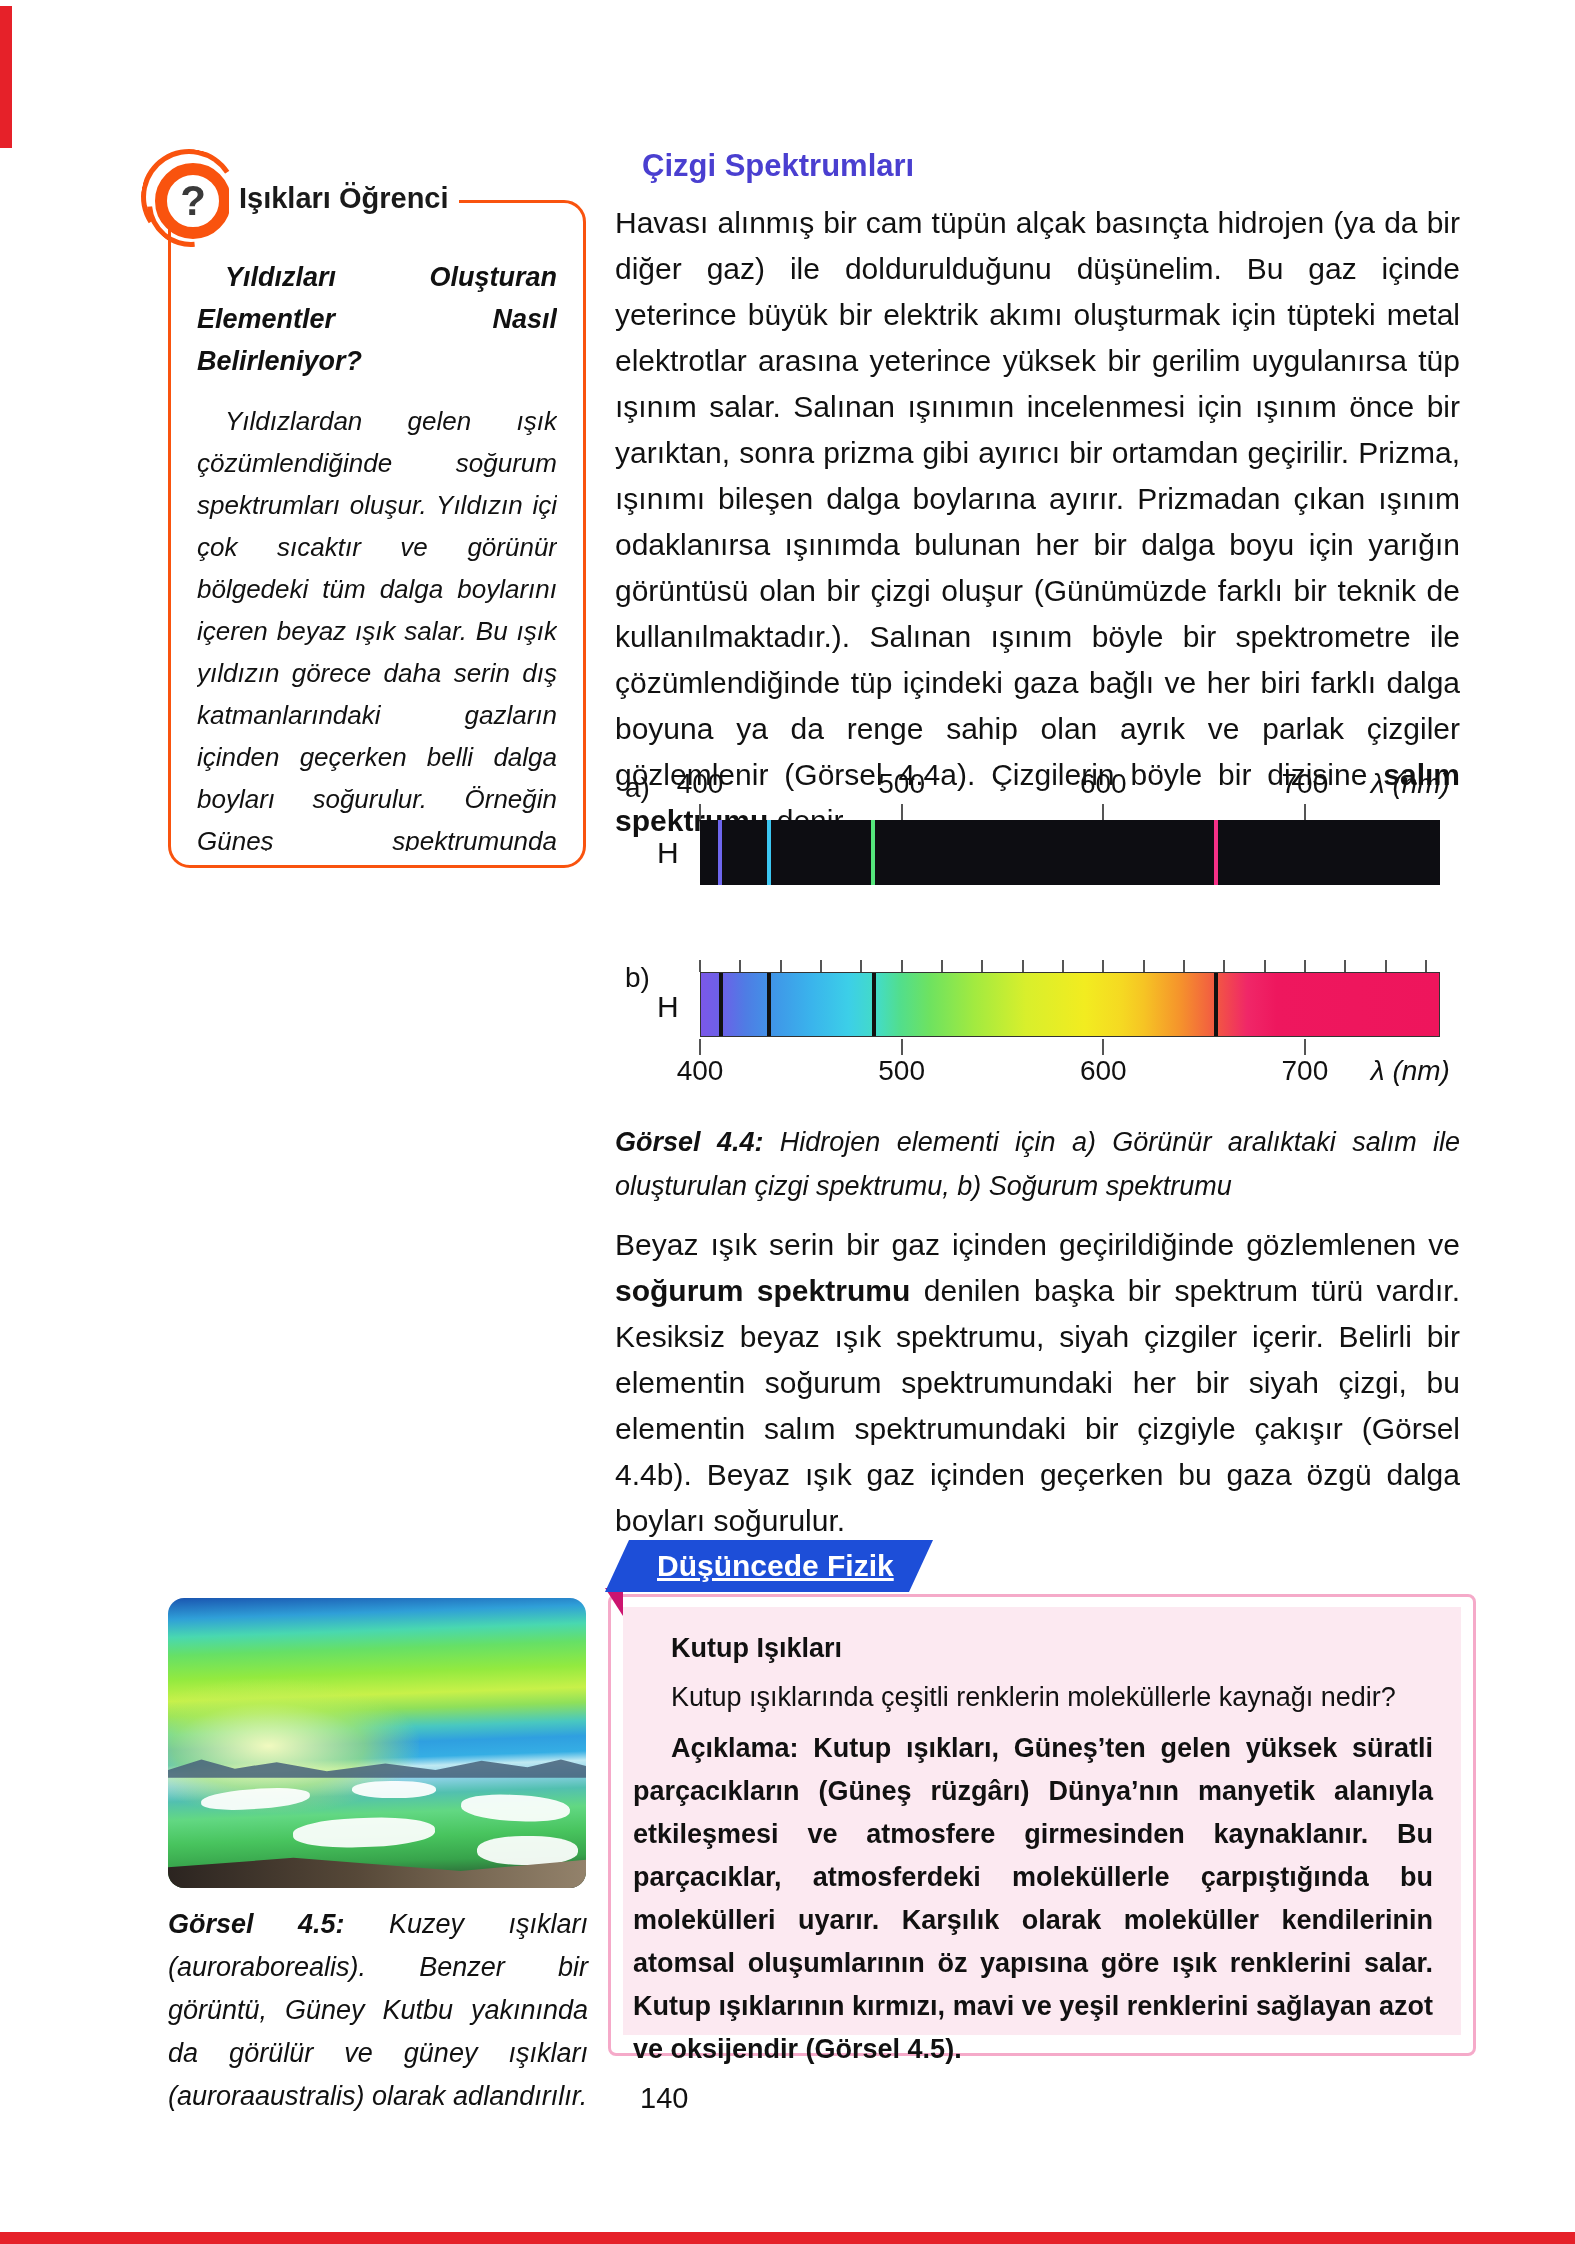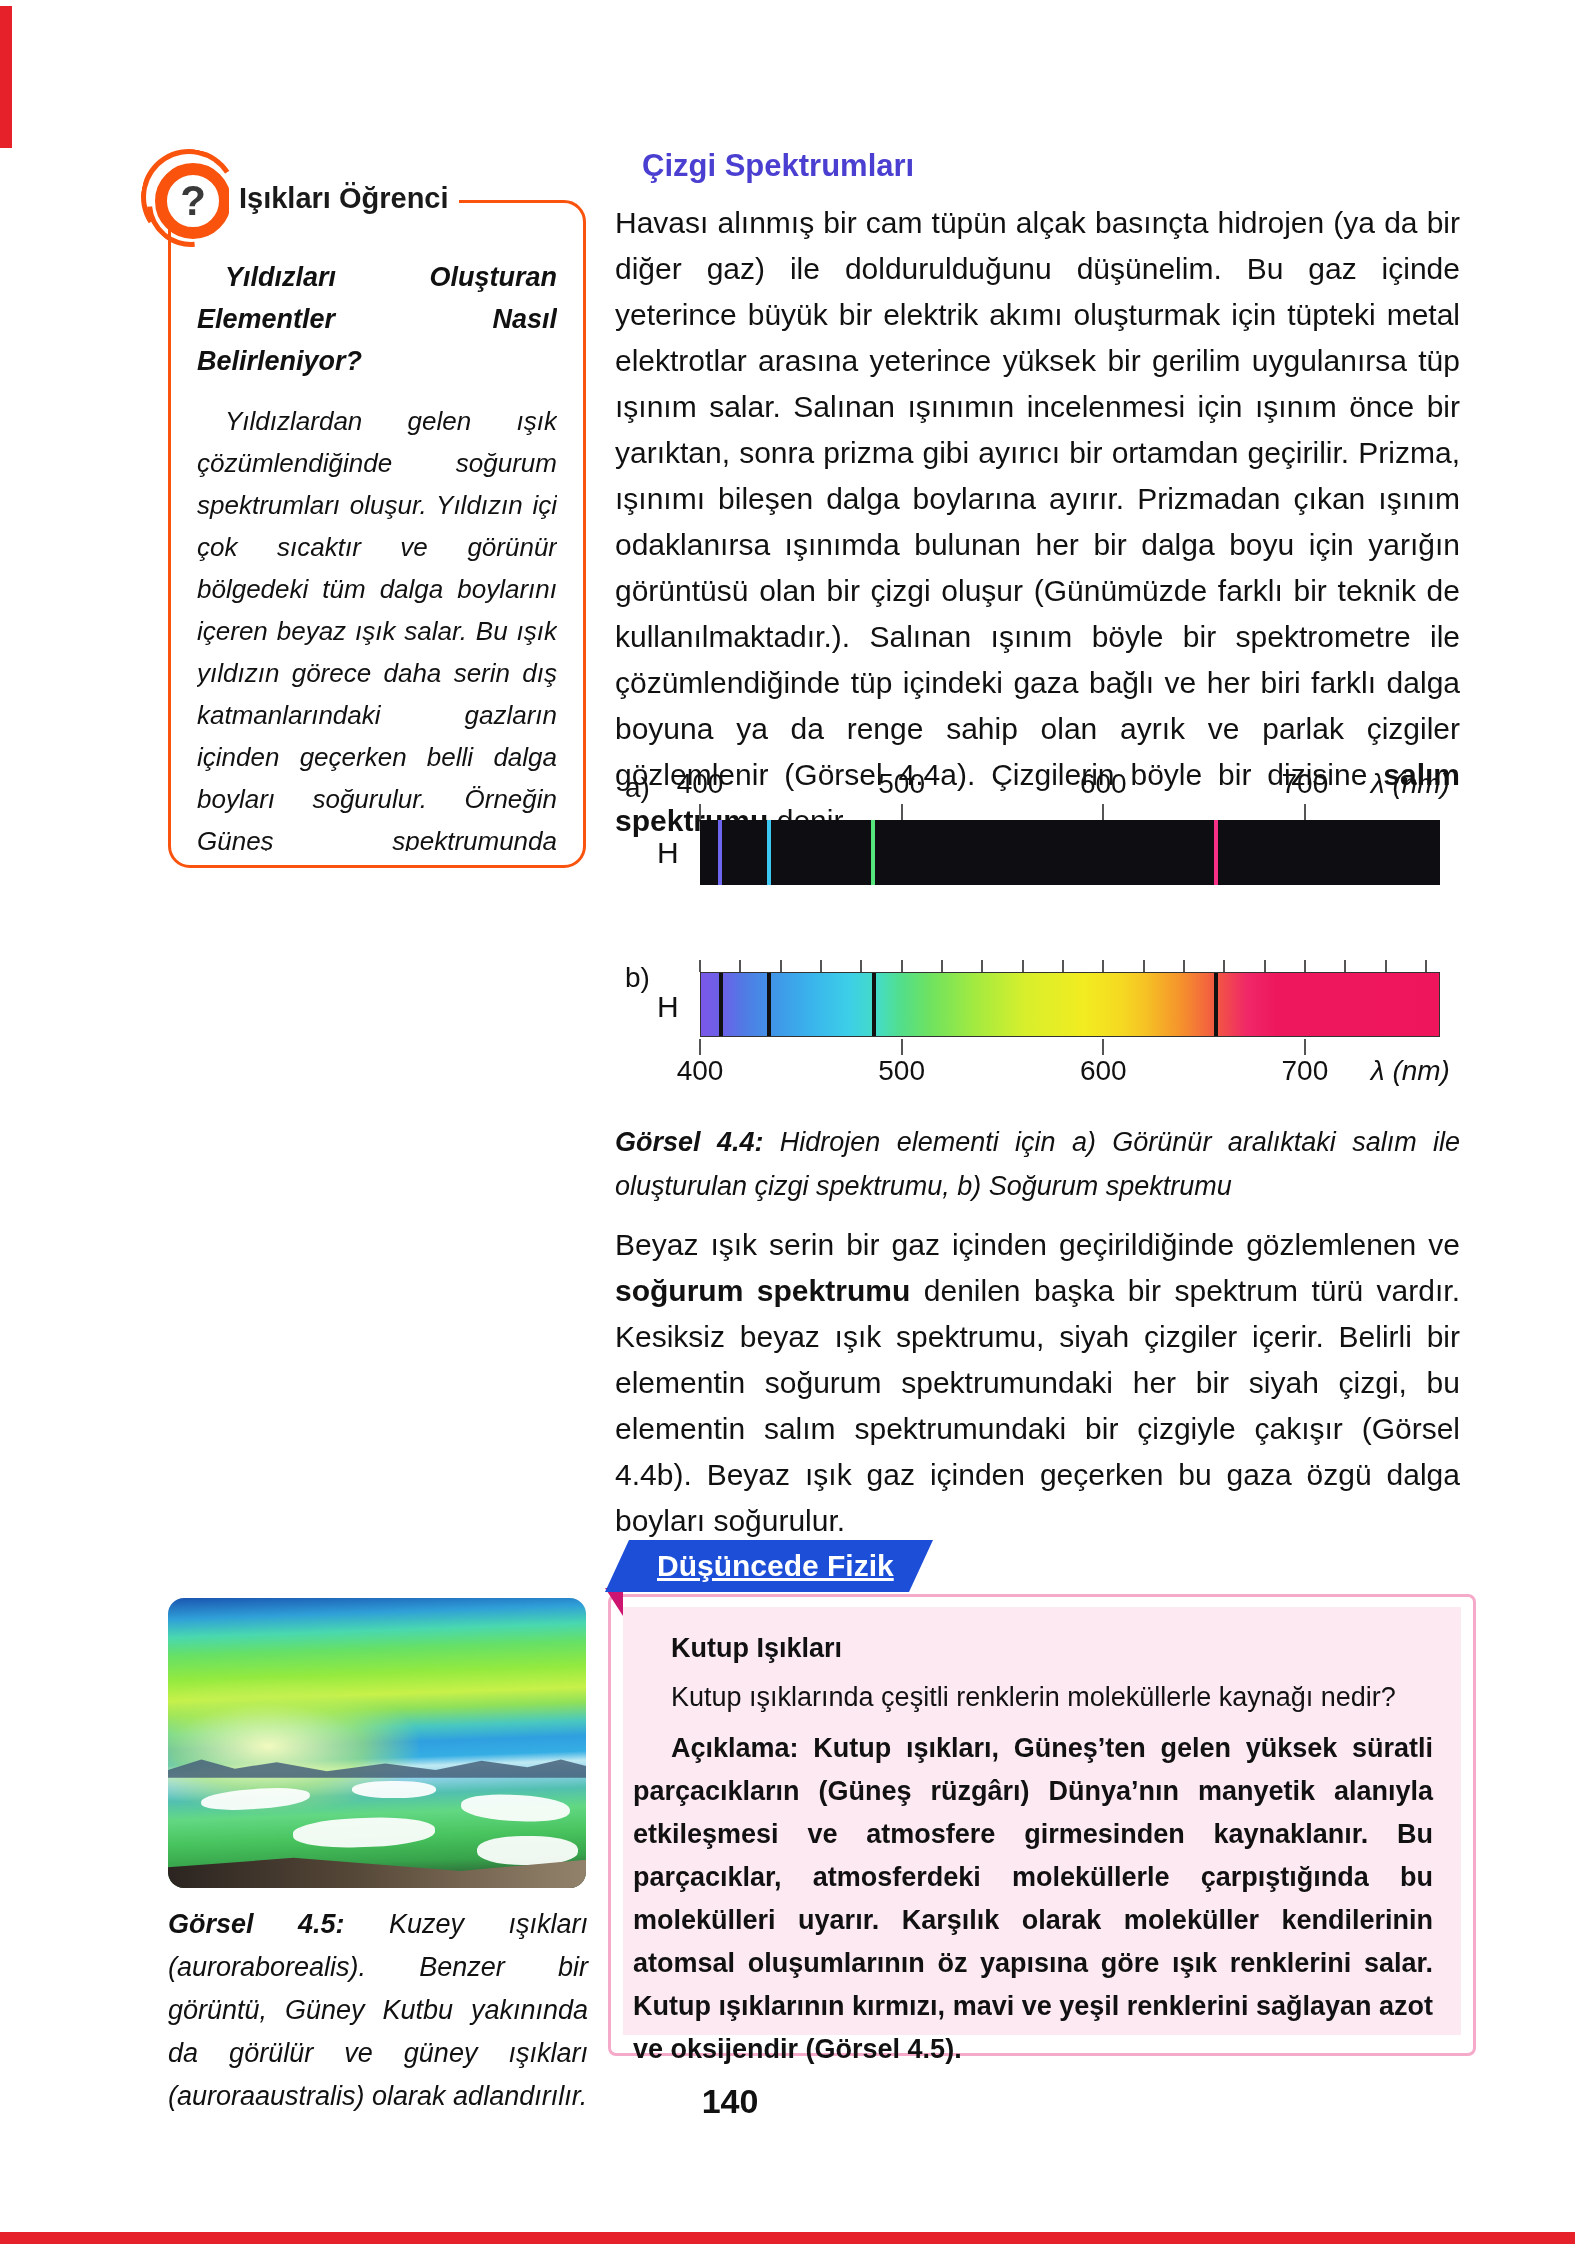--- a/index.html
+++ b/index.html
@@ -90,21 +90,21 @@
   .ice{position:absolute;background:rgba(255,255,255,.92);border-radius:45%;}
   .ice1{left:8%;top:66%;width:26%;height:7%;transform:rotate(-4deg);}
   .ice2{left:44%;top:63%;width:20%;height:6%;}
   .ice3{left:70%;top:68%;width:26%;height:9%;transform:rotate(3deg);}
   .ice4{left:30%;top:76%;width:34%;height:10%;transform:rotate(-2deg);}
   .ice5{left:74%;top:82%;width:24%;height:10%;}
   .aurora-shore{position:absolute;left:0;bottom:0;width:100%;height:13%;
                background:linear-gradient(90deg,#2b2420,#564838 45%,#7a6a55 75%,#93826b);
                clip-path:polygon(0 45%,30% 20%,70% 55%,100% 25%,100% 100%,0 100%);}
 
-  .page-number{position:absolute;left:640px;top:2082px;width:180px;text-align:center;font-size:34px;font-weight:bold;}
+  .page-number{position:absolute;left:640px;top:2082px;width:180px;text-align:left;font-size:29px;}
 </style>
 </head>
 <body>
 
 <div class="page">
 
   <div class="edge-top" style="background: rgb(230, 33, 41);"></div>
   <div class="edge-bottom" style="background: rgb(230, 33, 41);"></div>
 
   <div class="curious-box">

